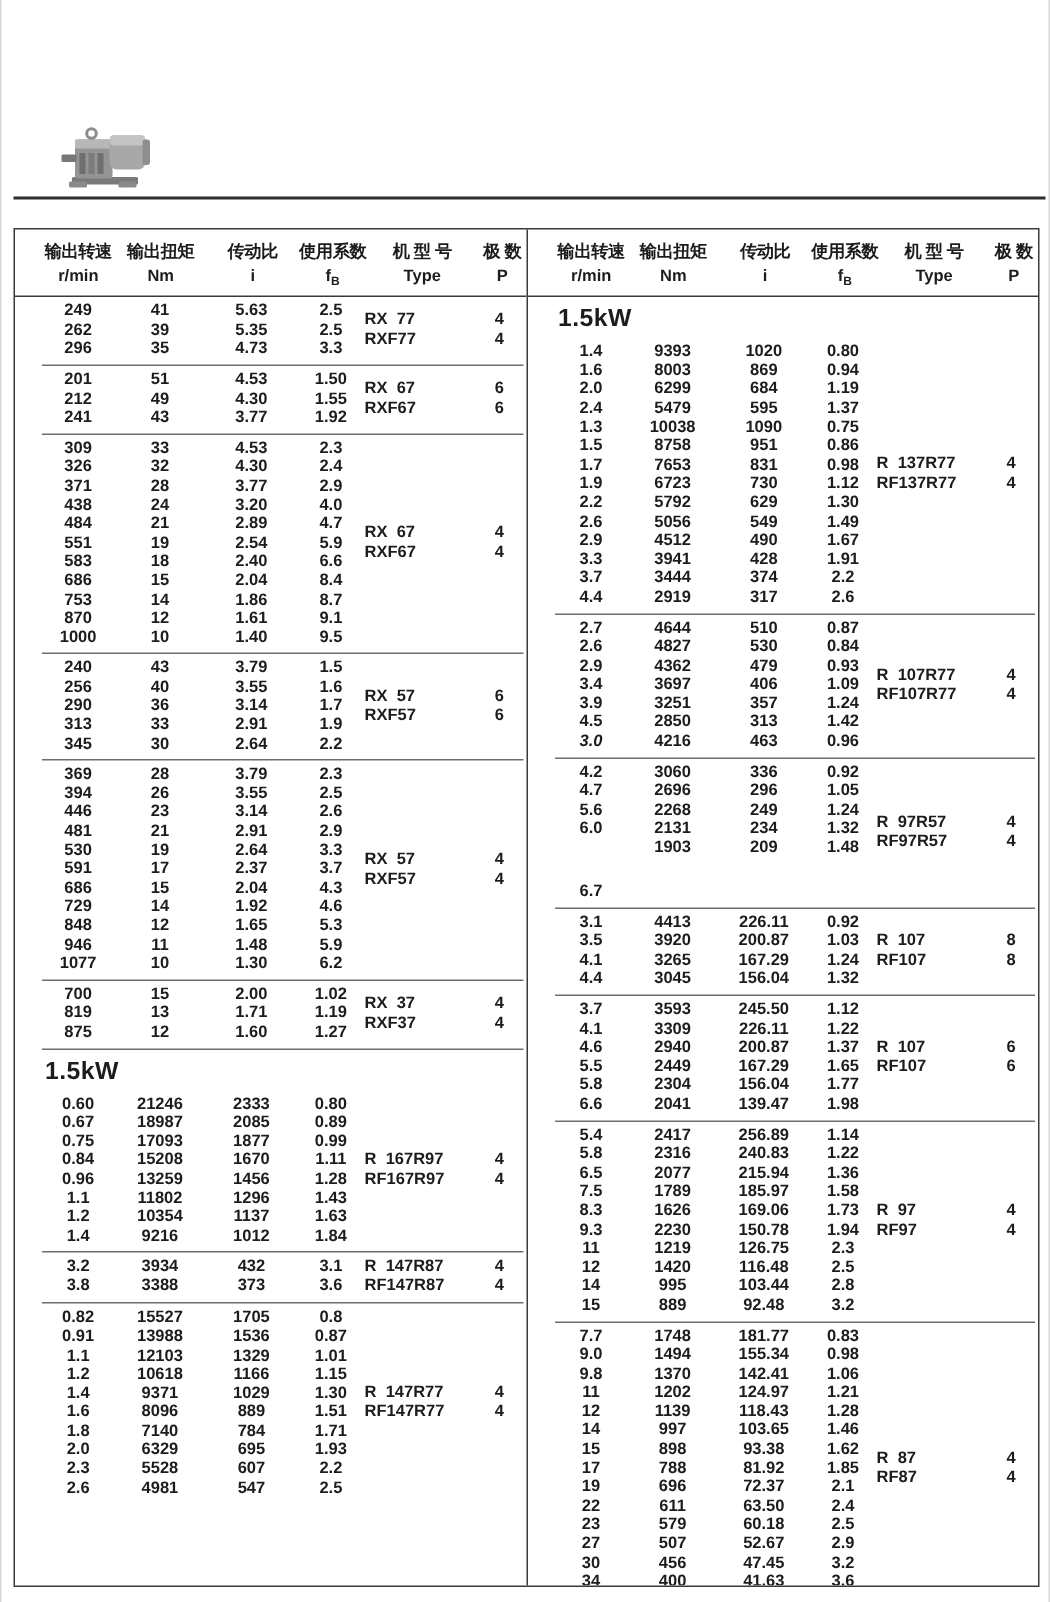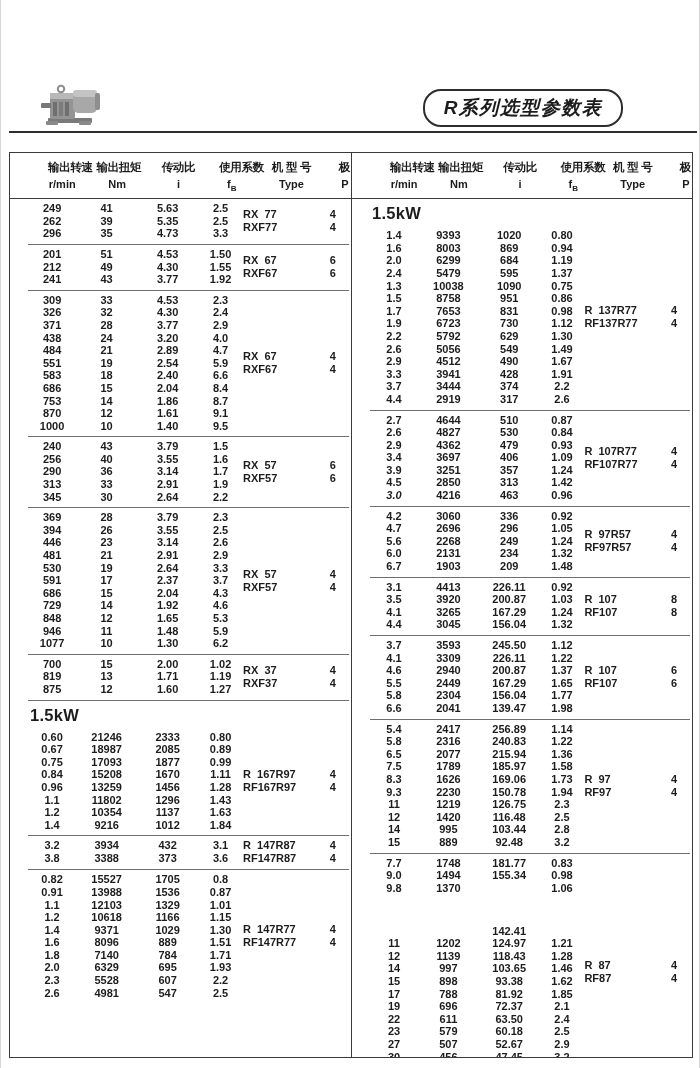--- a/index.html
+++ b/index.html
@@ -24,21 +24,21 @@
     border:1.6px solid #3a3a3a; box-sizing:border-box;
     display:flex; background:#fff;
   }
   .half { width:50%; display:flex; flex-direction:column; overflow:hidden; box-sizing:border-box; }
   .half.right { border-left:1.6px solid #3a3a3a; }
 
   .half-header {
     display:grid; grid-template-columns:15% 19% 19% 14% 23% 10%;
     padding:7px 0 5px 18px; border-bottom:1.4px solid #3a3a3a;
   }
-  .hc { text-align:center; font-weight:bold; white-space:nowrap;margin-left:20px; }
+  .hc { text-align:center; font-weight:bold; white-space:nowrap; }
   .hc.zh { font-size:11.5px; letter-spacing:-0.3px; }
   .hc.un { font-size:11px; padding-top:3px; }
   .hc.un sub { font-size:8px; }
 
   .items { flex:1; display:flex; flex-direction:column; padding-left:18px; padding-right:2px; overflow:hidden; }
   .power-label { font-size:16.5px; font-weight:bold; padding:5px 0 3px 2px; letter-spacing:0.3px; }
   .sep { border-top:1.2px solid #6e6e6e; }
   .items .sep { margin-right:0; }
 
   .block { display:grid; grid-template-columns:15% 19% 19% 14% 23% 10%; padding:3px 0 4px 0; }
@@ -62,23 +62,20 @@
     <rect x="14" y="22" width="4" height="14" fill="#6f6f6f"></rect>
     <rect x="20" y="22" width="4" height="14" fill="#7c7c7c"></rect>
     <rect x="26" y="22" width="4" height="14" fill="#6f6f6f"></rect>
     <rect x="34" y="10" width="24" height="23" rx="5" fill="#a8a8a8"></rect>
     <rect x="34" y="10" width="24" height="7" rx="3" fill="#c4c4c4"></rect>
     <rect x="56" y="13" width="5" height="17" rx="2" fill="#8e8e8e"></rect>
     <rect x="2" y="23" width="10" height="5" rx="1" fill="#777777"></rect>
     <circle cx="22" cy="9" r="3.2" fill="none" stroke="#8d8d8d" stroke-width="2"></circle>
   </svg>
 
-  <div class="title-badge">
-    <span>R系列选型参数表</span>
-  </div>
 
   <div class="top-rule"></div>
 
   <div class="table-box">
 
     <div class="half">
       <div class="half-header">
         <div class="hc zh">输出转速</div>
         <div class="hc zh">输出扭矩</div>
         <div class="hc zh">传动比</div>
@@ -542,21 +539,21 @@
             <div class="ncell" style="grid-area: 2 / 3;">296</div>
             <div class="ncell" style="grid-area: 2 / 4;">1.05</div>
             <div class="ncell" style="grid-area: 3 / 1;">5.6</div>
             <div class="ncell" style="grid-area: 3 / 2;">2268</div>
             <div class="ncell" style="grid-area: 3 / 3;">249</div>
             <div class="ncell" style="grid-area: 3 / 4;">1.24</div>
             <div class="ncell" style="grid-area: 4 / 1;">6.0</div>
             <div class="ncell" style="grid-area: 4 / 2;">2131</div>
             <div class="ncell" style="grid-area: 4 / 3;">234</div>
             <div class="ncell" style="grid-area: 4 / 4;">1.32</div>
-            <div class="ncell" style="grid-area: 5 / 1;">6.7</div>
+            <div class="ncell" style="grid-area: 5 / 1; margin-top: 29px;">6.7</div>
             <div class="ncell" style="grid-area: 5 / 2;">1903</div>
             <div class="ncell" style="grid-area: 5 / 3;">209</div>
             <div class="ncell" style="grid-area: 5 / 4;">1.48</div>
             <div class="type-cell" style="grid-area: 1 / 5 / span 5;">
               <div class="type-line">R  97R57</div>
               <div class="type-line">RF97R57</div>
             </div>
             <div class="pole-cell" style="grid-area: 1 / 6 / span 5;">
               <div class="pole-line">4</div>
               <div class="pole-line">4</div>
@@ -676,21 +673,21 @@
             <div class="ncell" style="grid-area: 1 / 1;">7.7</div>
             <div class="ncell" style="grid-area: 1 / 2;">1748</div>
             <div class="ncell" style="grid-area: 1 / 3;">181.77</div>
             <div class="ncell" style="grid-area: 1 / 4;">0.83</div>
             <div class="ncell" style="grid-area: 2 / 1;">9.0</div>
             <div class="ncell" style="grid-area: 2 / 2;">1494</div>
             <div class="ncell" style="grid-area: 2 / 3;">155.34</div>
             <div class="ncell" style="grid-area: 2 / 4;">0.98</div>
             <div class="ncell" style="grid-area: 3 / 1;">9.8</div>
             <div class="ncell" style="grid-area: 3 / 2;">1370</div>
-            <div class="ncell" style="grid-area: 3 / 3; margin-top: 43px;">142.41</div>
+            <div class="ncell" style="grid-area: 3 / 3;">142.41</div>
             <div class="ncell" style="grid-area: 3 / 4;">1.06</div>
             <div class="ncell" style="grid-area: 4 / 1;">11</div>
             <div class="ncell" style="grid-area: 4 / 2;">1202</div>
             <div class="ncell" style="grid-area: 4 / 3;">124.97</div>
             <div class="ncell" style="grid-area: 4 / 4;">1.21</div>
             <div class="ncell" style="grid-area: 5 / 1;">12</div>
             <div class="ncell" style="grid-area: 5 / 2;">1139</div>
             <div class="ncell" style="grid-area: 5 / 3;">118.43</div>
             <div class="ncell" style="grid-area: 5 / 4;">1.28</div>
             <div class="ncell" style="grid-area: 6 / 1;">14</div>

